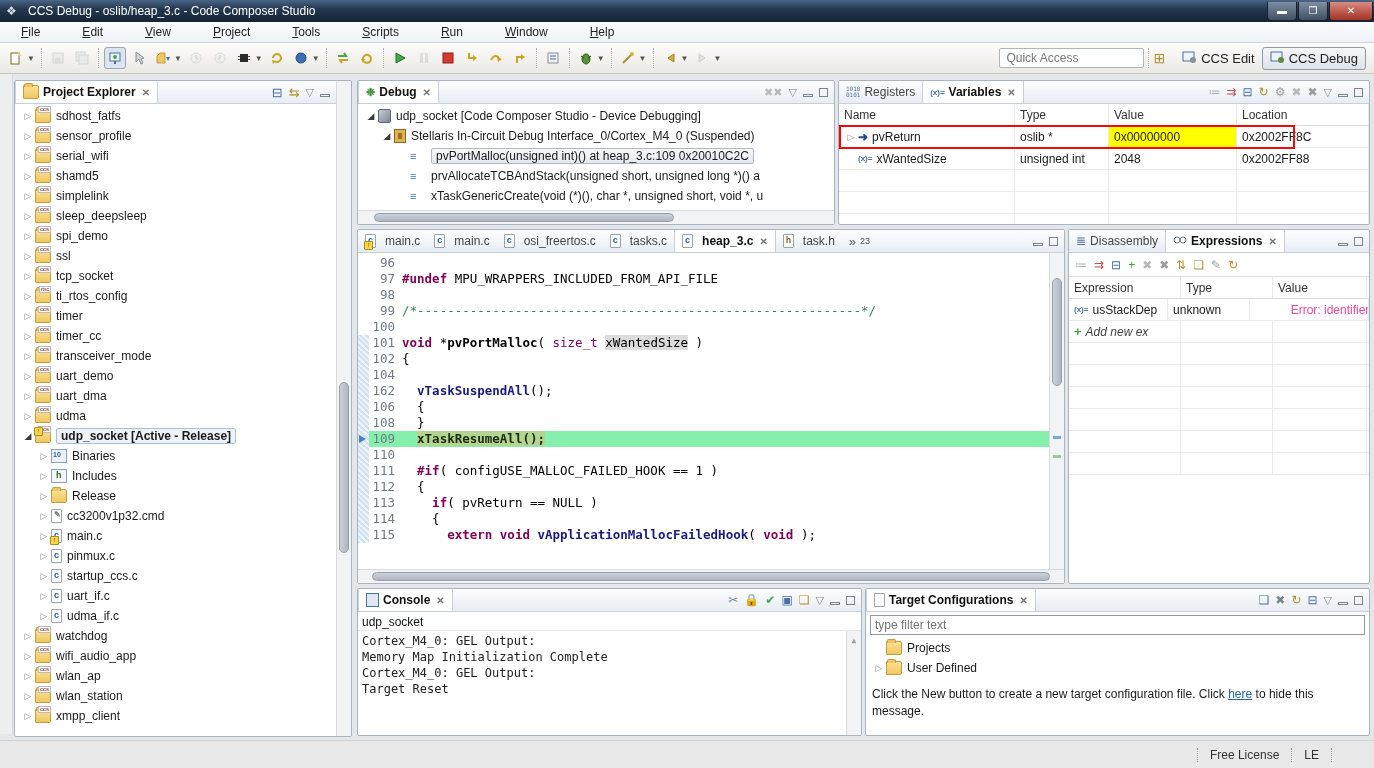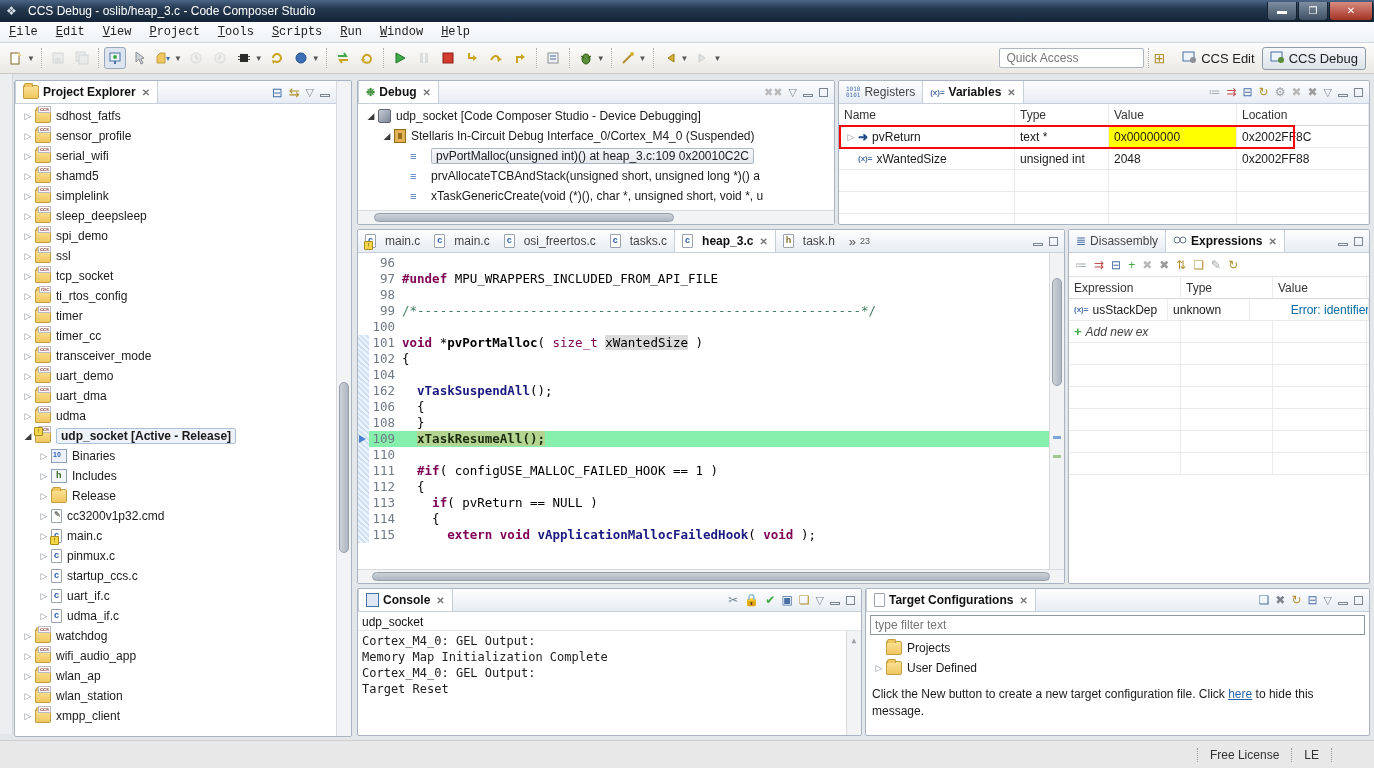--- a/index.html
+++ b/index.html
@@ -7,21 +7,21 @@
   .titlebar { position:absolute; left:0; top:0; width:1374px; height:22px;
     background:linear-gradient(180deg,#4a6587 0%,#24384f 40%,#132437 100%);
     color:#fff; display:flex; align-items:center; padding-left:6px; font-size:12px; }
   .app-icon { width:16px; height:14px; margin-right:6px; color:#d7dde6; font-size:12px; line-height:14px; }
   .win-controls { margin-left:auto; display:flex; }
   .win-btn { width:30px; height:19px; margin-right:1px; border:1px solid #16222f; border-top:none; border-radius:0 0 4px 4px;
     background:linear-gradient(180deg,#7e8ea0,#3f5165); color:#fff; font-size:10px; text-align:center; line-height:17px; }
   .win-btn.close { width:44px; background:linear-gradient(180deg,#d98b80,#a33325); }
   .menubar { position:absolute; left:0; top:22px; width:1374px; height:21px; background:linear-gradient(#fafcfe,#eef2f7);
     border-bottom:1px solid #d0d7e0; display:flex; align-items:center; font-size:12px; color:#222; }
-  .menu-item { padding:2px 9px;font-family:Liberation Mono, monospace; }
+  .menu-item { padding:2px 21px; }
   .menu-item:first-letter { text-decoration:underline; }
   .toolbar { position:absolute; left:0; top:43px; width:1374px; height:31px; background:linear-gradient(#fcfcfb,#ebe9e4);
     border-bottom:1px solid #c9c7c2; display:flex; align-items:center; padding-left:4px; }
   .tb-icon { width:22px; height:22px; margin:0 1px; display:flex; align-items:center; justify-content:center; border-radius:3px; position:relative; }
   .tb-icon.pressed { border:1px solid #9aa7b8; background:#dde6f0; }
   .tb-icon svg { display:block; }
   .tb-dd { font-size:8px; color:#555; margin:0 2px 0 -1px; }
   .tb-sep { width:1px; height:20px; border-left:1px dotted #b4b2ad; margin:0 4px; }
   .quick-access { margin-left:auto; display:flex; align-items:center; }
   .qa-input { width:145px; height:20px; border:1px solid #b0b6bf; border-radius:2px; font-size:12px; padding:0 6px; color:#7a7a7a; background:#fff; }
@@ -64,21 +64,21 @@
   .sel-frame { background:linear-gradient(#f6f8fa,#e4e9ef); border:1px solid #aeb8c4; border-radius:2px; padding:0 4px; }
   .bold { font-weight:bold; }
   .vscroll { position:absolute; right:0; top:0; bottom:0; width:15px; background:#f2f3f4; border-left:1px solid #d8dade; }
   .vthumb { position:absolute; left:2px; width:10px; background:linear-gradient(90deg,#cdd2d9,#aeb6c0); border:1px solid #96a0ac; border-radius:5px; }
   .hscroll { height:14px; flex:none; background:#f2f3f4; border-top:1px solid #d8dade; position:relative; }
   .hthumb { position:absolute; top:2px; height:9px; background:linear-gradient(#cdd2d9,#aeb6c0); border:1px solid #96a0ac; border-radius:5px; }
   .grid { font-size:12px; color:#1a1a1a; flex:1; display:flex; flex-direction:column; position:relative; }
   .grow { display:flex; height:22px; border-bottom:1px solid #ebebeb; align-items:center; }
   .grow.hdr { border-bottom:1px solid #d9d9d9; color:#333; }
   .gcell { padding:0 5px; height:100%; display:flex; align-items:center; border-right:1px solid #ebebeb; overflow:hidden; white-space:nowrap; }
-  .err { color:#0369a1;margin-left:36px; }
+  .err { color:#ec4899;margin-left:36px; }
   .etabs { height:23px; flex:none; background:linear-gradient(#fdfdfe,#e7edf4); border-bottom:1px solid #c6cfda; display:flex; align-items:stretch; font-size:12px; }
   .ebody { flex:1; display:flex; position:relative; overflow:hidden; background:#fff; }
   .gutter-wrap { flex:1; overflow:hidden; font-family:"DejaVu Sans Mono","Liberation Mono",monospace; font-size:12.5px; line-height:16px; }
   .crow { display:flex; height:16px; white-space:pre; }
   .cmark { width:11px; flex:none; position:relative; }
   .cmark.hatch { background:repeating-linear-gradient(45deg,#cfe1f2 0 2px,#edf4fb 2px 4px); }
   .cnum { width:33px; flex:none; text-align:right; padding-right:7px; color:#6f7a85; }
   .cbody { flex:1; color:#000; }
   .crow.cur .cbody,.crow.cur .cnum { background:#86efac; }
   .tok-kw { color:#7f0055; font-weight:bold; }
@@ -570,21 +570,21 @@
         <div class="gcell" style="width: 94px;">Type</div>
         <div class="gcell" style="width: 128px;">Value</div>
         <div class="gcell" style="width: 132px;">Location</div>
       </div>
       <div class="grow">
         <div class="gcell" style="width: 176px;">
           <span class="arrow">▷</span>
           <span style="color: rgb(29, 75, 138); font-weight: bold; margin: 0px 4px 0px 0px;">➜</span>
           <span>pvReturn</span>
         </div>
-        <div class="gcell" style="width: 94px;">text *</div>
+        <div class="gcell" style="width: 94px;">oslib *</div>
         <div class="gcell hl-yellow" style="width: 128px;">0x00000000</div>
         <div class="gcell" style="width: 132px;">0x2002FF8C</div>
       </div>
       <div class="red-box" style="left: 0px; top: 21px; width: 456px; height: 24px; border-color: rgb(242, 10, 10);"></div>
       <div class="grow">
         <div class="gcell" style="width: 176px;">
           <span class="arrow"></span>
           <span style="font-size: 8px; color: rgb(74, 111, 165); font-weight: bold; margin-right: 4px;">(x)=</span>
           <span>xWantedSize</span>
         </div>

